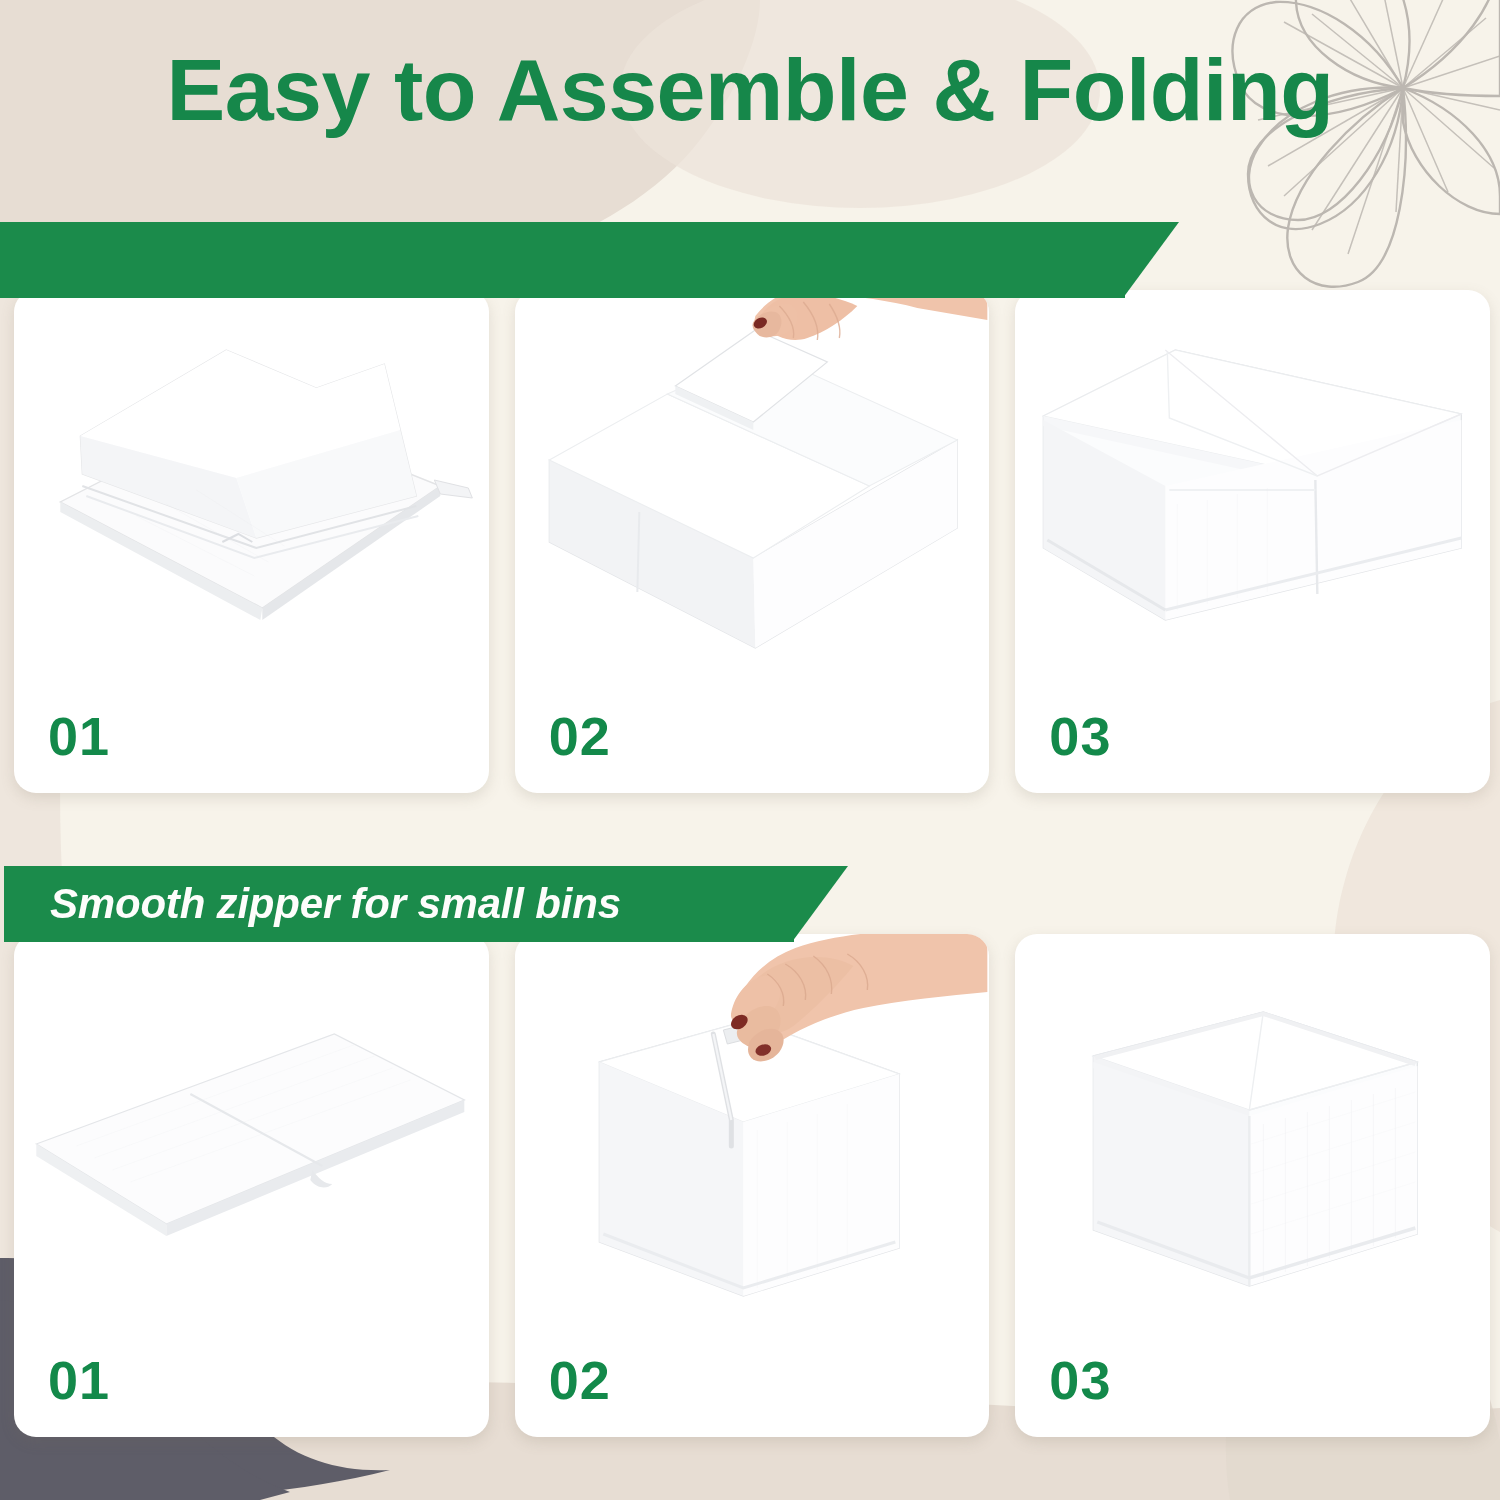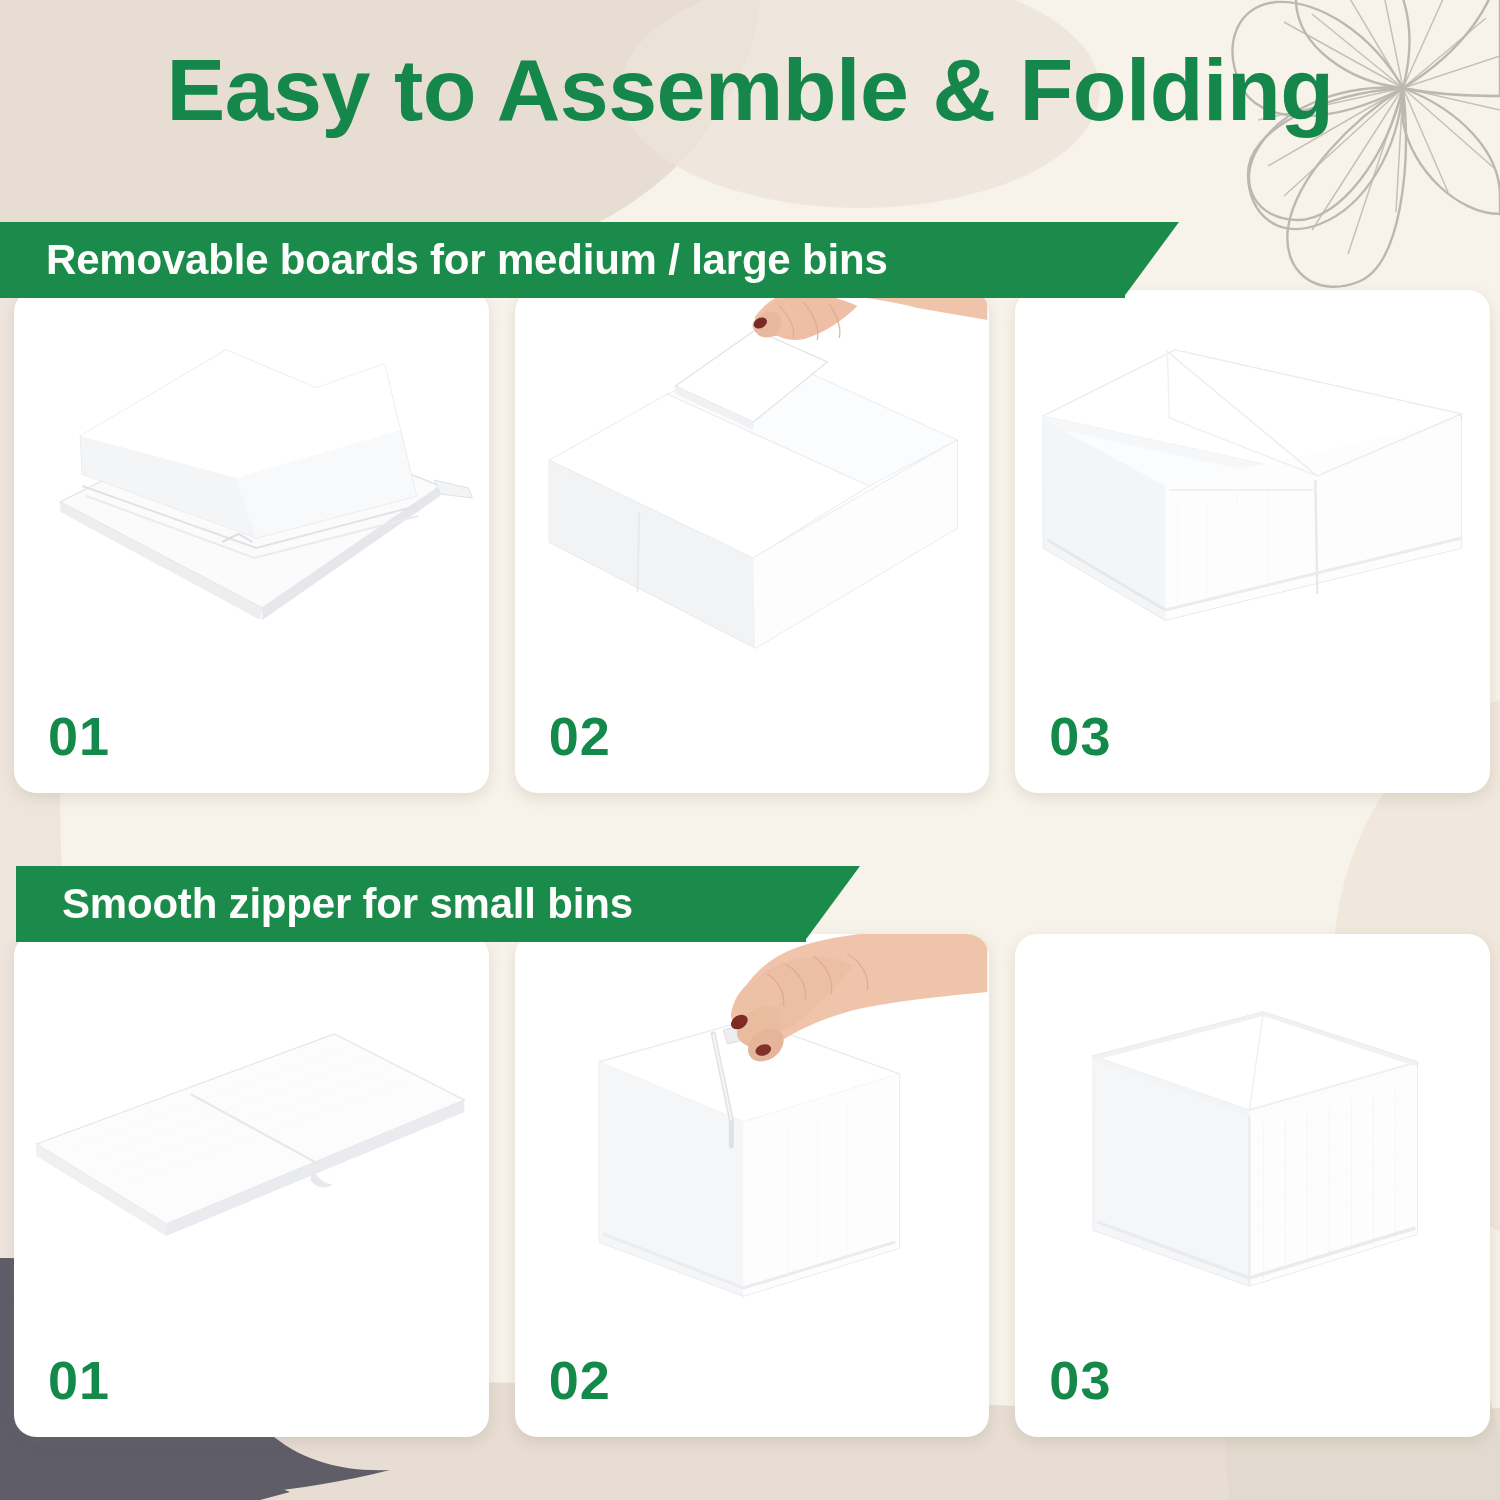--- a/index.html
+++ b/index.html
@@ -62,21 +62,21 @@
   .banner-tail {
     position: absolute;
     top: 0;
     right: -54px;
     width: 56px;
     height: 76px;
     background: #1b8b4b;
     clip-path: polygon(0 0, 100% 0, 0 100%, 0 100%);
   }
   #banner-1 { left: 0; top: 222px; width: 1125px; }
-  #banner-2 { left: 16px; top: 866px; width: 790px; }
+  #banner-2 { left: 4px; top: 866px; width: 790px; font-style: italic; }
 
   
   .row {
     position: absolute;
     left: 14px;
     width: 1476px;
     height: 503px;
     display: flex;
     gap: 26px;
     z-index: 4;
@@ -181,21 +181,20 @@
           </g>
           <circle cx="1403" cy="88" r="3" fill="#b9b4ae" stroke="none"></circle>
         </g>
       </g>
     </svg>
   </div>
 
   <div class="headline">Easy to Assemble &amp; Folding</div>
 
   <div class="banner" id="banner-1">
-    <span class="banner-label">Removable boards for medium / large bins</span>
     <span class="banner-tail"></span>
   </div>
 
   <div class="row" id="row-1">
 
     <div class="card">
       <div class="card-photo">
         <svg viewBox="0 0 470 400" xmlns="http://www.w3.org/2000/svg">
 
           <path d="M228,118 L424,196 L246,318 L44,212 Z" fill="#fbfbfc" stroke="#e3e4e6" stroke-width="1.4"></path>

